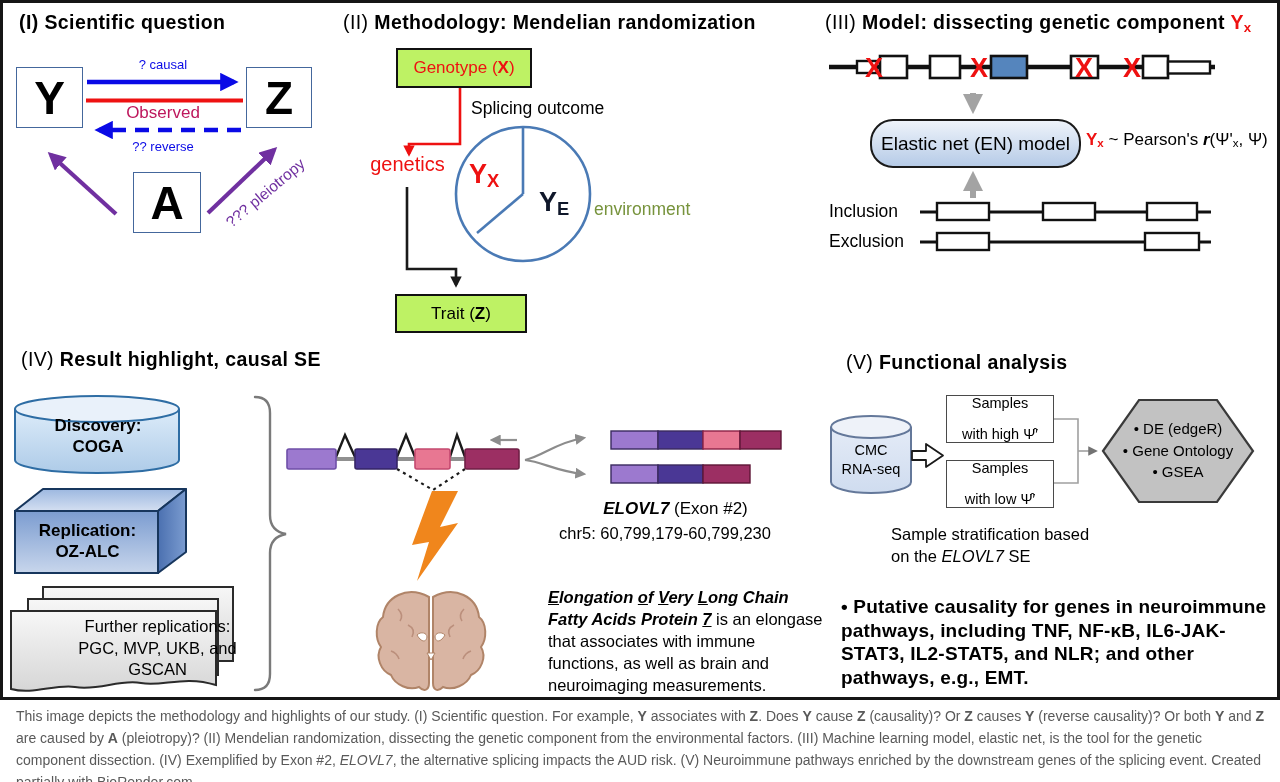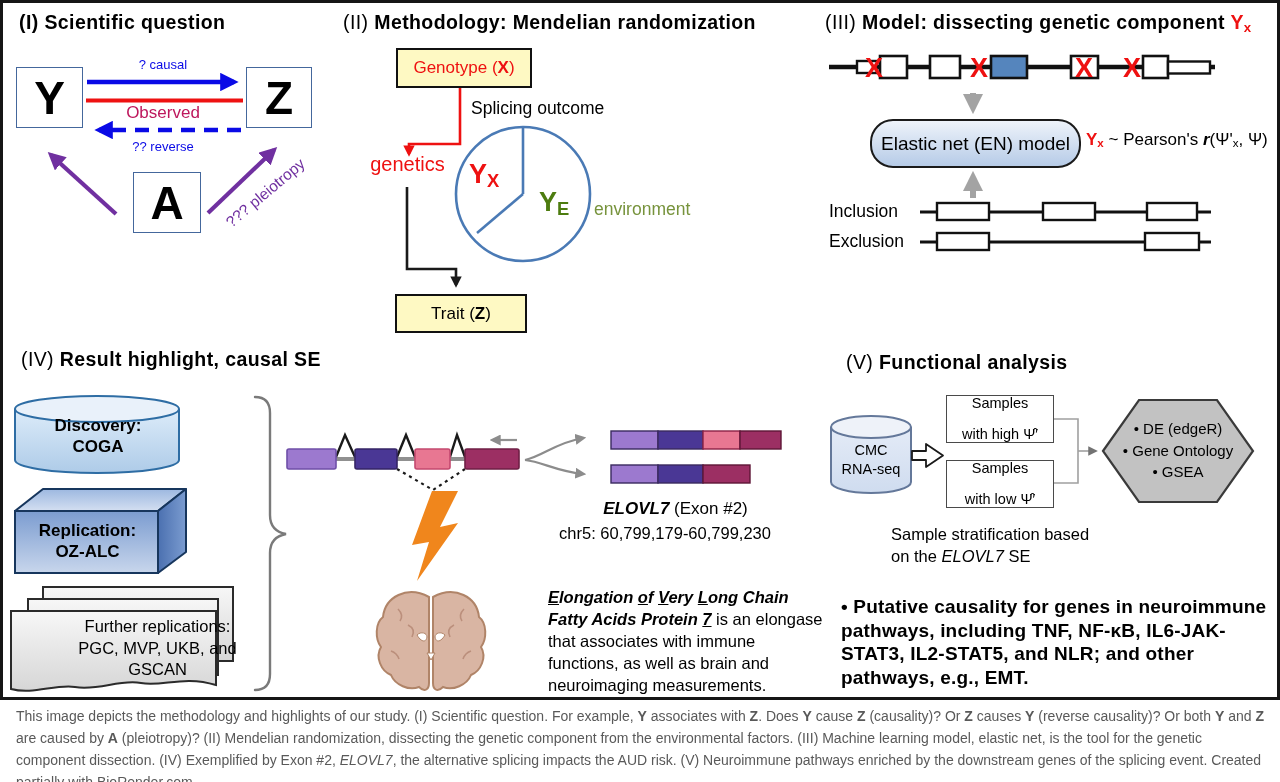--- a/index.html
+++ b/index.html
@@ -18,22 +18,22 @@
   .u{text-decoration:underline;}
   .red{color:#ee1111;}
   .sub{font-size:68%;vertical-align:-18%;}
   .center{text-align:center;}
   .nodebox{position:absolute;background:#fff;border:1.6px solid #44679c;display:flex;align-items:center;justify-content:center;
            font-weight:bold;font-size:46px;line-height:1;}
   .lab{position:absolute;font-size:13px;}
   .blue{color:#0a0ae6;}
   .purple{color:#7030a0;}
   .olive{color:#77933c;}
-  .gray{color:#4d7c0f;}
-  .kbox{position:absolute;background:#fef9c3;border:2.2px solid #111;display:flex;align-items:center;justify-content:center;font-size:17px;}
+  .gray{color:#0f172a;}
+  .kbox{position:absolute;background:#bef264;border:2.2px solid #111;display:flex;align-items:center;justify-content:center;font-size:17px;}
   .ellipse{position:absolute;border:2.4px solid #1a1a1a;border-radius:23px;background:linear-gradient(180deg,#eef3fa 0%,#b6cbe7 100%);
            display:flex;align-items:center;justify-content:center;font-size:19px;}
   .trk{position:absolute;font-size:17.5px;}
   .cyltext{position:absolute;text-align:center;font-weight:bold;font-size:17px;line-height:21px;}
   .doctext{position:absolute;text-align:center;font-size:16.5px;line-height:21.5px;margin-left:44px;}
   .sbox{position:absolute;background:#fff;border:1.6px solid #4a4a4a;text-align:center;font-size:14.5px;line-height:19px;
         display:flex;flex-direction:column;justify-content:center;gap:12px;}
   .smalltext{font-size:14.5px;line-height:19px;text-align:center;}
   #caption{position:absolute;left:16px;top:705px;width:1252px;font-size:14px;line-height:22px;color:#595959;}
 </style>

